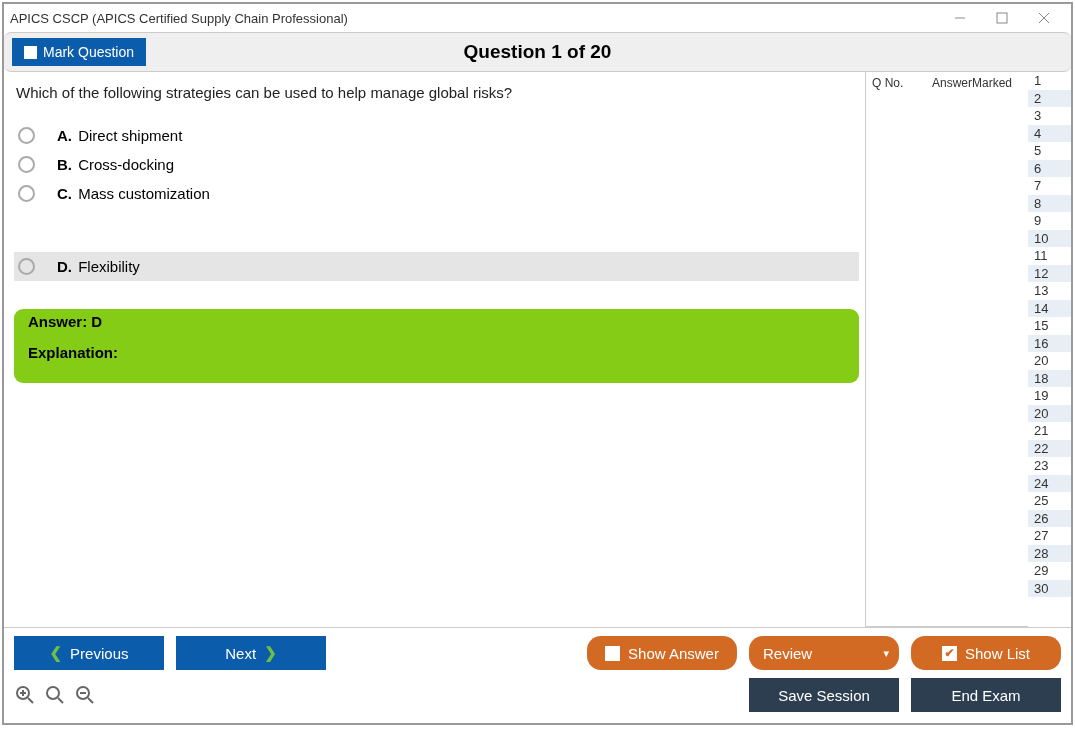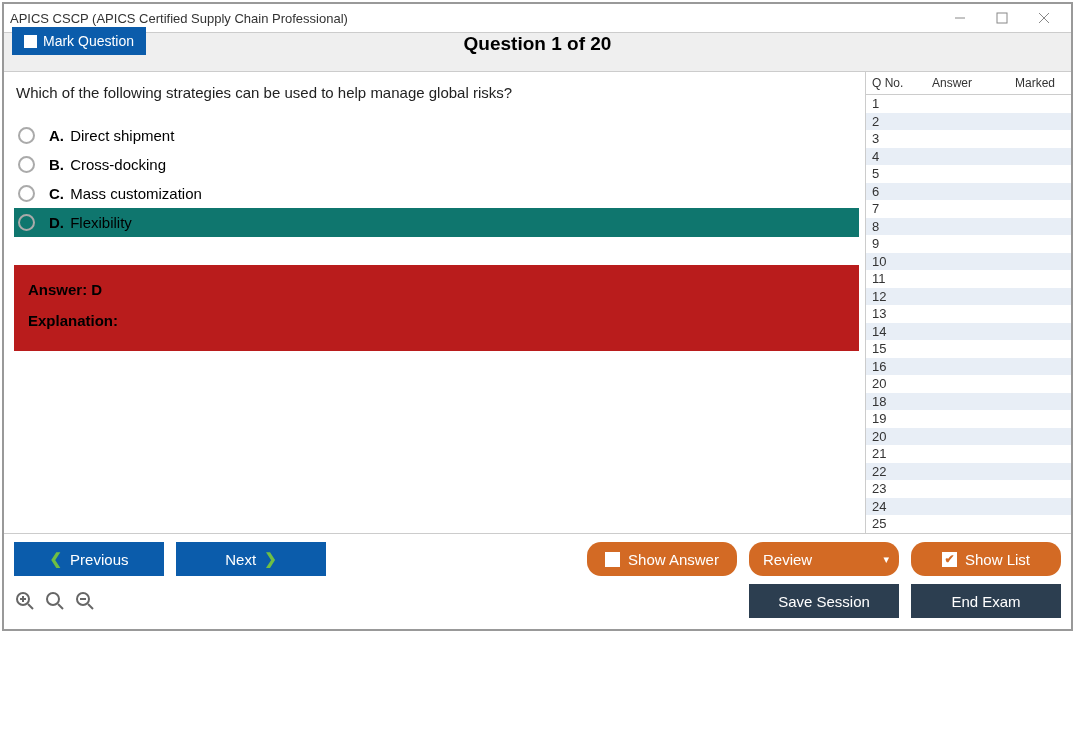--- a/index.html
+++ b/index.html
@@ -5,21 +5,21 @@
 * { box-sizing: border-box; margin: 0; padding: 0; }
 body {
   font-family: Arial, Helvetica, sans-serif;
   background: #fff;
   width: 1075px;
   height: 735px;
   overflow: hidden;
 }
 .window {
   width: 1071px;
-  height: 629px;
+  height: 723px;
   margin: 2px;
   border: 2px solid #999;
   display: flex;
   flex-direction: column;
   background: #fff;
 }
 .titlebar {
   height: 28px;
   display: flex;
   align-items: center;
@@ -39,23 +39,24 @@
   font-size: 15px;
   cursor: pointer;
 }
 .titlebar .wbtn svg { stroke: #888; }
 .headerbar {
   height: 40px;
   background: #efefef;
   border-top: 1px solid #ccc;
   border-bottom: 1px solid #ccc;
   display: flex;
-  align-items: flex-end;
+  align-items: center;
   padding: 16px 8px;
   position: relative;
+  border-radius: 7px;
 }
 .mark-btn {
   background: #0b5cab;
   color: #fff;
   border: none;
   padding: 6px 12px;
   font-size: 14px;
   cursor: pointer;
   display: flex;
   align-items: center;
@@ -90,51 +91,53 @@
   color: #222;
   margin-bottom: 20px;
   padding-left: 2px;
 }
 .choices { }
 .choice {
   display: flex;
   align-items: center;
   padding: 6px 4px;
   font-size: 15px;
-  gap: 14px;
+  gap: 22px;
 }
 .choice.correct {
-  background: #0f766e;
+  background: #e5e5e5;
+  margin-top: 44px;
 }
 .choice .radio {
   width: 17px; height: 17px;
   border: 2px solid #aaa;
   border-radius: 50%;
   flex-shrink: 0;
 }
 .choice .letter { font-weight: bold; margin-right: 2px;}
 .answer-box {
   margin-top: 28px;
-  background: #b91c1c;
-  padding: 16px 14px 22px 14px;
+  background: #84cc16;
+  padding: 4px 14px 22px 14px;
+  border-radius: 9px;
 }
 .answer-box .ans-line {
   font-weight: bold;
   font-size: 15px;
   margin-bottom: 14px;
 }
 .answer-box .exp-line {
   font-weight: bold;
   font-size: 15px;
 }
 .side-panel {
   width: 206px;
   border-left: 1px solid #ccc;
   display: flex;
-  flex-direction: column;
+  flex-direction: row;
   font-size: 13px;
 }
 .side-head {
   display: flex;
   padding: 4px 6px 4px 6px;
   font-size: 12px;
   color: #333;
   border-bottom: 1px solid #ccc;
 }
 .side-head .c1 { width: 40px; }

